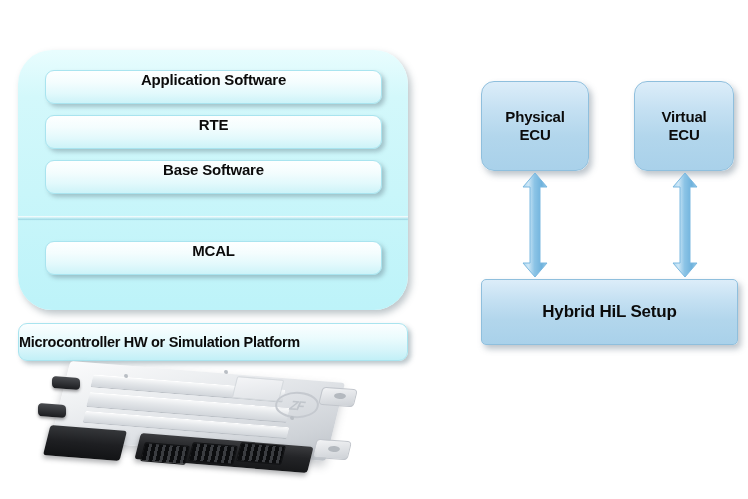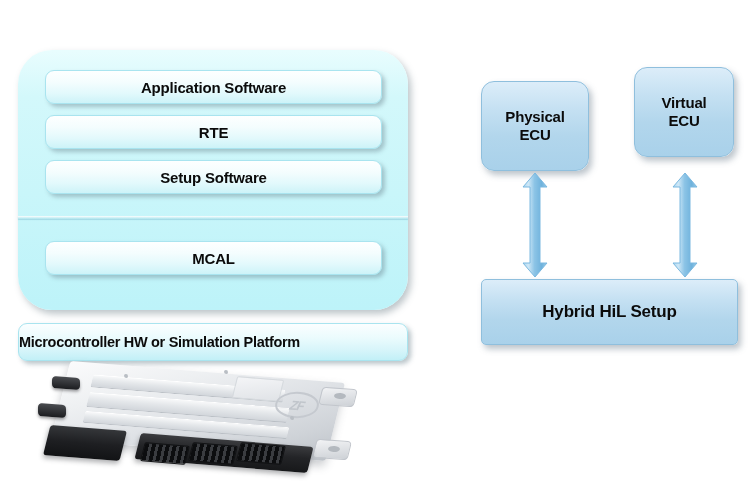--- a/index.html
+++ b/index.html
@@ -42,21 +42,20 @@
     position: absolute;
     left: 45px;
     width: 337px;
     height: 34px;
     border-radius: 9px;
     border: 1px solid #a9e4ef;
     background: linear-gradient(180deg, #fdffff 0%, #f4fdfe 35%, #e2f9fc 70%, #cdf3f8 100%);
     box-shadow: 3px 3px 4px rgba(100,125,135,0.42);
     box-sizing: border-box;
     display: flex;
-    align-items: center;
     justify-content: center;
   }
   .layer-box .label {
     font-size: 15px;
     font-weight: bold;
     color: #0b0b0b;
     letter-spacing: -0.2px;
     white-space: nowrap;
   }
 
@@ -216,21 +215,21 @@
   }
   .ecu-node .label {
     font-size: 15px;
     font-weight: bold;
     color: #0b0b0b;
     line-height: 1.18;
     letter-spacing: -0.2px;
   }
 
   #node-physical { left: 481px; top: 81px; width: 108px; height: 90px; }
-  #node-virtual  { left: 634px; top: 67px; width: 100px; height: 90px; }
+  #node-virtual  { left: 634px; top: 81px; width: 100px; height: 90px; }
 
   #node-hil {
     position: absolute;
     left: 481px; top: 279px; width: 257px; height: 66px;
     border-radius: 5px;
     border: 1px solid #8fbfdd;
     background: linear-gradient(180deg, #dcedf9 0%, #c4e0f2 32%, #b2d6ec 62%, #a9d1ea 100%);
     box-shadow: 3px 4px 6px rgba(95,115,130,0.42);
     box-sizing: border-box;
     display: flex; align-items: center; justify-content: center;
@@ -258,21 +257,21 @@
 <div id="stack-panel"></div>
 <div id="stack-divider"></div>
 
 <div class="layer-box" id="layer-0">
   <span class="label">Application Software</span>
 </div>
 <div class="layer-box" id="layer-1">
   <span class="label">RTE</span>
 </div>
 <div class="layer-box" id="layer-2">
-  <span class="label">Setup Software</span>
+  <span class="label">Base Software</span>
 </div>
 <div class="layer-box" id="layer-3">
   <span class="label">MCAL</span>
 </div>
 
 <div id="platform-bar">
   <span class="label">Microcontroller HW or Simulation Platform</span>
 </div>
 
 <div id="ecu-photo">

